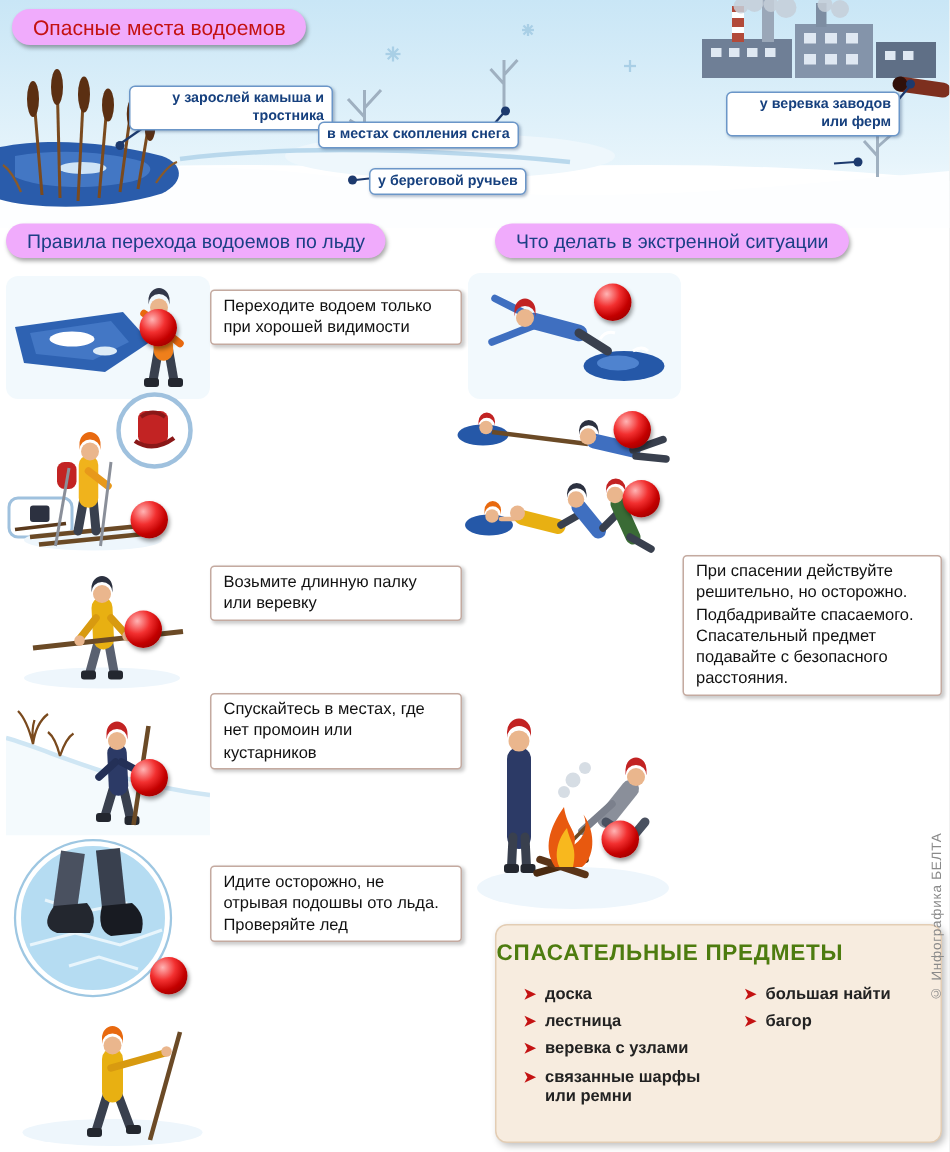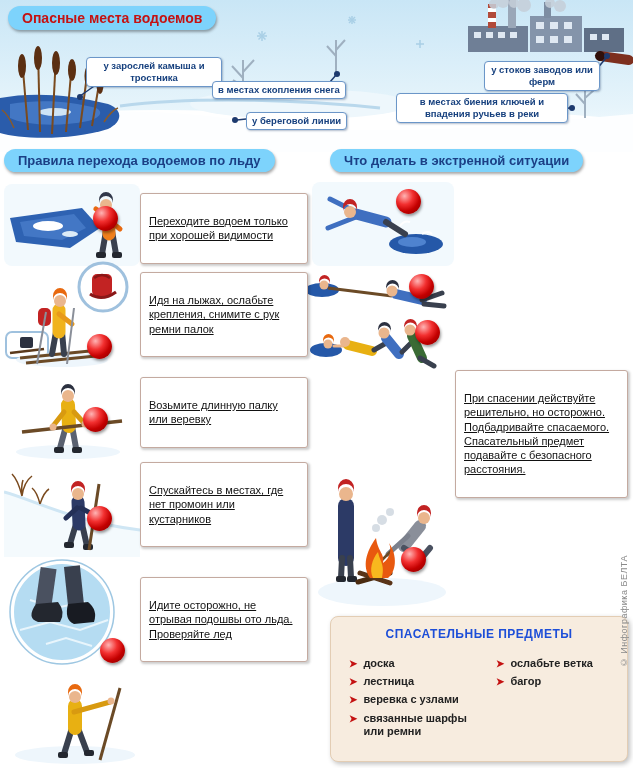--- a/index.html
+++ b/index.html
@@ -1,36 +1,36 @@
 <!DOCTYPE html>
 <html><head>
 <meta charset="utf-8">
 <style>
   html,body{margin:0;padding:0;background:#e8e8e8;font-family:"Liberation Sans",sans-serif;}
   #poster{position:relative;width:633px;height:768px;background:#ffffff;overflow:hidden;margin:0 auto;}
   .abs{position:absolute;}
-  .pill{position:absolute;background:#7dd3fc;border-radius:14px;padding:4px 14px;
-        box-shadow:1px 2px 3px rgba(0,0,0,.35);font-weight:bold;white-space:nowrap;}
+  .pill{position:absolute;background:#f0abfc;border-radius:14px;padding:4px 14px;
+        box-shadow:1px 2px 3px rgba(0,0,0,.35);font-weight:normal;white-space:nowrap;}
   .pill.red{color:#c41212;font-size:14px;}
   .pill.blue{color:#1b3f85;font-size:13px;}
   .scene-label{position:absolute;background:#ffffff;border:1px solid #6b96c8;border-radius:4px;
-        padding:2px 5px;font-size:9.5px;font-weight:bold;color:#16407e;text-align:center;
+        padding:2px 5px;font-size:9.5px;font-weight:bold;color:#16407e;text-align:right;
         line-height:1.25;box-shadow:1px 1px 2px rgba(40,70,110,.35);}
   .nowrap{white-space:nowrap;}
   .note{position:absolute;background:#ffffff;border:1px solid #c4aaa0;border-radius:3px;
-        padding:20px 8px;font-size:11px;color:#111;line-height:1.3;
-        box-shadow:1.5px 1.5px 2.5px rgba(0,0,0,.2);text-decoration:underline;}
+        padding:3px 8px;font-size:11px;color:#111;line-height:1.3;
+        box-shadow:1.5px 1.5px 2.5px rgba(0,0,0,.2);}
   .ball{position:absolute;width:25px;height:25px;border-radius:50%;
         background:radial-gradient(circle at 34% 28%, #ffb4b4 0%, #f23030 35%, #c40000 62%, #7c0000 100%);
         box-shadow:1px 2px 3px rgba(0,0,0,.4);}
   .rescue-box{position:absolute;left:330px;top:616px;width:296px;height:144px;
         background:#f7ecdf;border:1px solid #e3cdb4;border-radius:8px;
         box-shadow:2px 2px 5px rgba(0,0,0,.25);}
-  .rescue-title{position:absolute;left:0;top:10px;width:100%;text-align:center;
-        color:#1d4ed8;font-size:12px;font-weight:bold;letter-spacing:.5px;}
+  .rescue-title{position:absolute;left:0;top:10px;width:100%;
+        color:#4d7c0f;font-size:15px;font-weight:bold;letter-spacing:.5px;}
   .rescue-col{position:absolute;top:40px;}
   .rescue-item{display:flex;align-items:flex-start;gap:6px;margin-bottom:5px;
         font-size:11px;font-weight:bold;color:#222;line-height:1.2;}
   .rescue-item .bullet{color:#c41212;font-size:10px;line-height:1.3;}
   .credit{position:absolute;left:619px;top:555px;writing-mode:vertical-rl;transform:rotate(180deg);
         font-size:9px;color:#8a8a8a;letter-spacing:.5px;}
 </style>
 </head>
 <body>
 
@@ -159,27 +159,24 @@
     <span>Опасные места водоемов</span>
   </div>
 
   <div class="scene-label" style="left:86px;top:57px;width:124px">
     <span>у зарослей камыша и тростника</span>
   </div>
   <div class="scene-label nowrap" style="left:212px;top:81px">
     <span>в местах скопления снега</span>
   </div>
   <div class="scene-label nowrap" style="left:246px;top:112px">
-    <span>у береговой линии</span>
+    <span>у береговой ручьев</span>
   </div>
   <div class="scene-label" style="left:484px;top:61px;width:104px">
-    <span>у стоков заводов или ферм</span>
-  </div>
-  <div class="scene-label" style="left:396px;top:93px;width:160px">
-    <span>в местах биения ключей и впадения ручьев в реки</span>
+    <span>у веревка заводов или ферм</span>
   </div>
 
   <div class="pill blue" style="left:330px;top:149px">
     <span>Что делать в экстренной ситуации</span>
   </div>
   <div class="pill blue" style="left:4px;top:149px">
     <span>Правила перехода водоемов по льду</span>
   </div>
 
   <svg class="abs" style="left:4px;top:184px" width="136" height="82" viewBox="0 0 136 82">
@@ -383,23 +380,20 @@
   <div class="ball" style="left:87px;top:506px"></div>
   <div class="ball" style="left:100px;top:638px"></div>
   <div class="ball" style="left:396px;top:189px"></div>
   <div class="ball" style="left:409px;top:274px"></div>
   <div class="ball" style="left:415px;top:320px"></div>
   <div class="ball" style="left:401px;top:547px"></div>
 
   <div class="note" style="left:140px;top:193px;width:150px">
     <span>Переходите водоем только при хорошей видимости</span>
   </div>
-  <div class="note" style="left:140px;top:272px;width:150px">
-    <span>Идя на лыжах, ослабьте крепления, снимите с рук ремни палок</span>
-  </div>
   <div class="note" style="left:140px;top:377px;width:150px">
     <span>Возьмите длинную палку или веревку</span>
   </div>
   <div class="note" style="left:140px;top:462px;width:150px">
     <span>Спускайтесь в местах, где нет промоин или кустарников</span>
   </div>
   <div class="note" style="left:140px;top:577px;width:150px">
     <span>Идите осторожно, не отрывая подошвы ото льда. Проверяйте лед</span>
   </div>
 
@@ -423,21 +417,21 @@
         <span>веревка с узлами</span>
       </div>
       <div class="rescue-item">
         <span class="bullet">➤</span>
         <span>связанные шарфы или ремни</span>
       </div>
     </div>
     <div class="rescue-col" style="left:165px;width:120px">
       <div class="rescue-item">
         <span class="bullet">➤</span>
-        <span>ослабьте ветка</span>
+        <span>большая найти</span>
       </div>
       <div class="rescue-item">
         <span class="bullet">➤</span>
         <span>багор</span>
       </div>
     </div>
   </div>
 
   <div class="credit">© Инфографика БЕЛТА</div>
 

